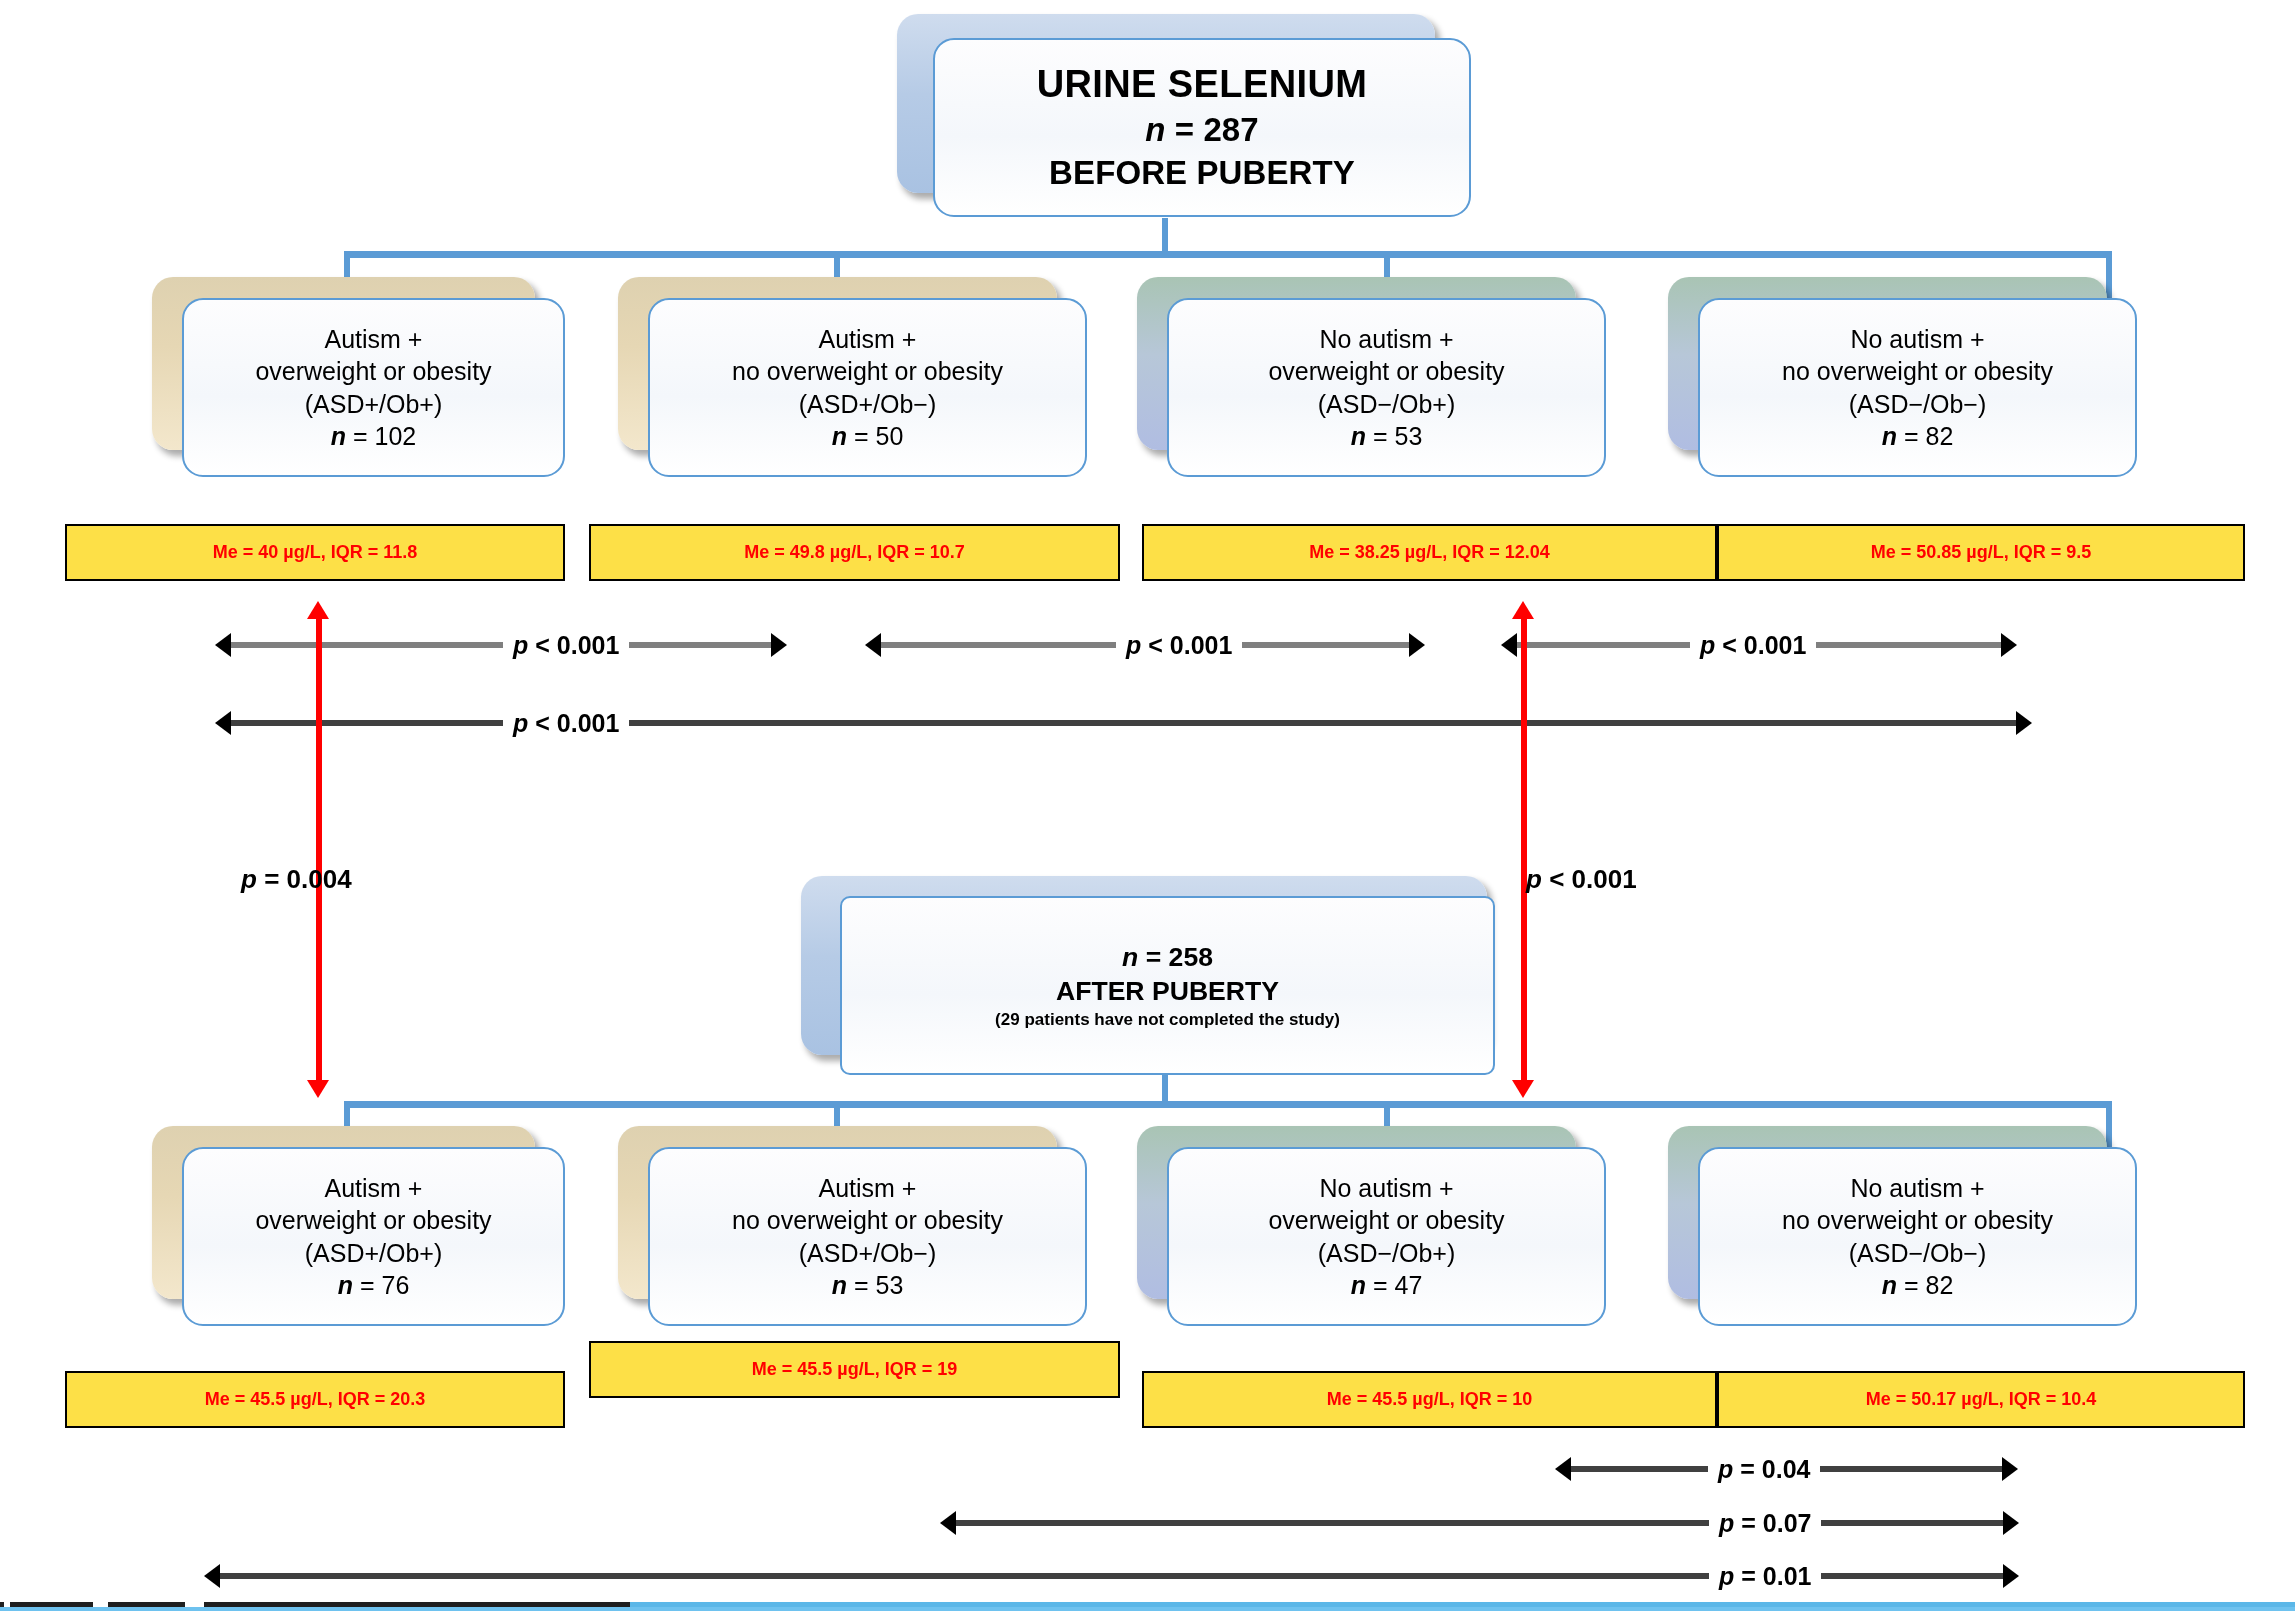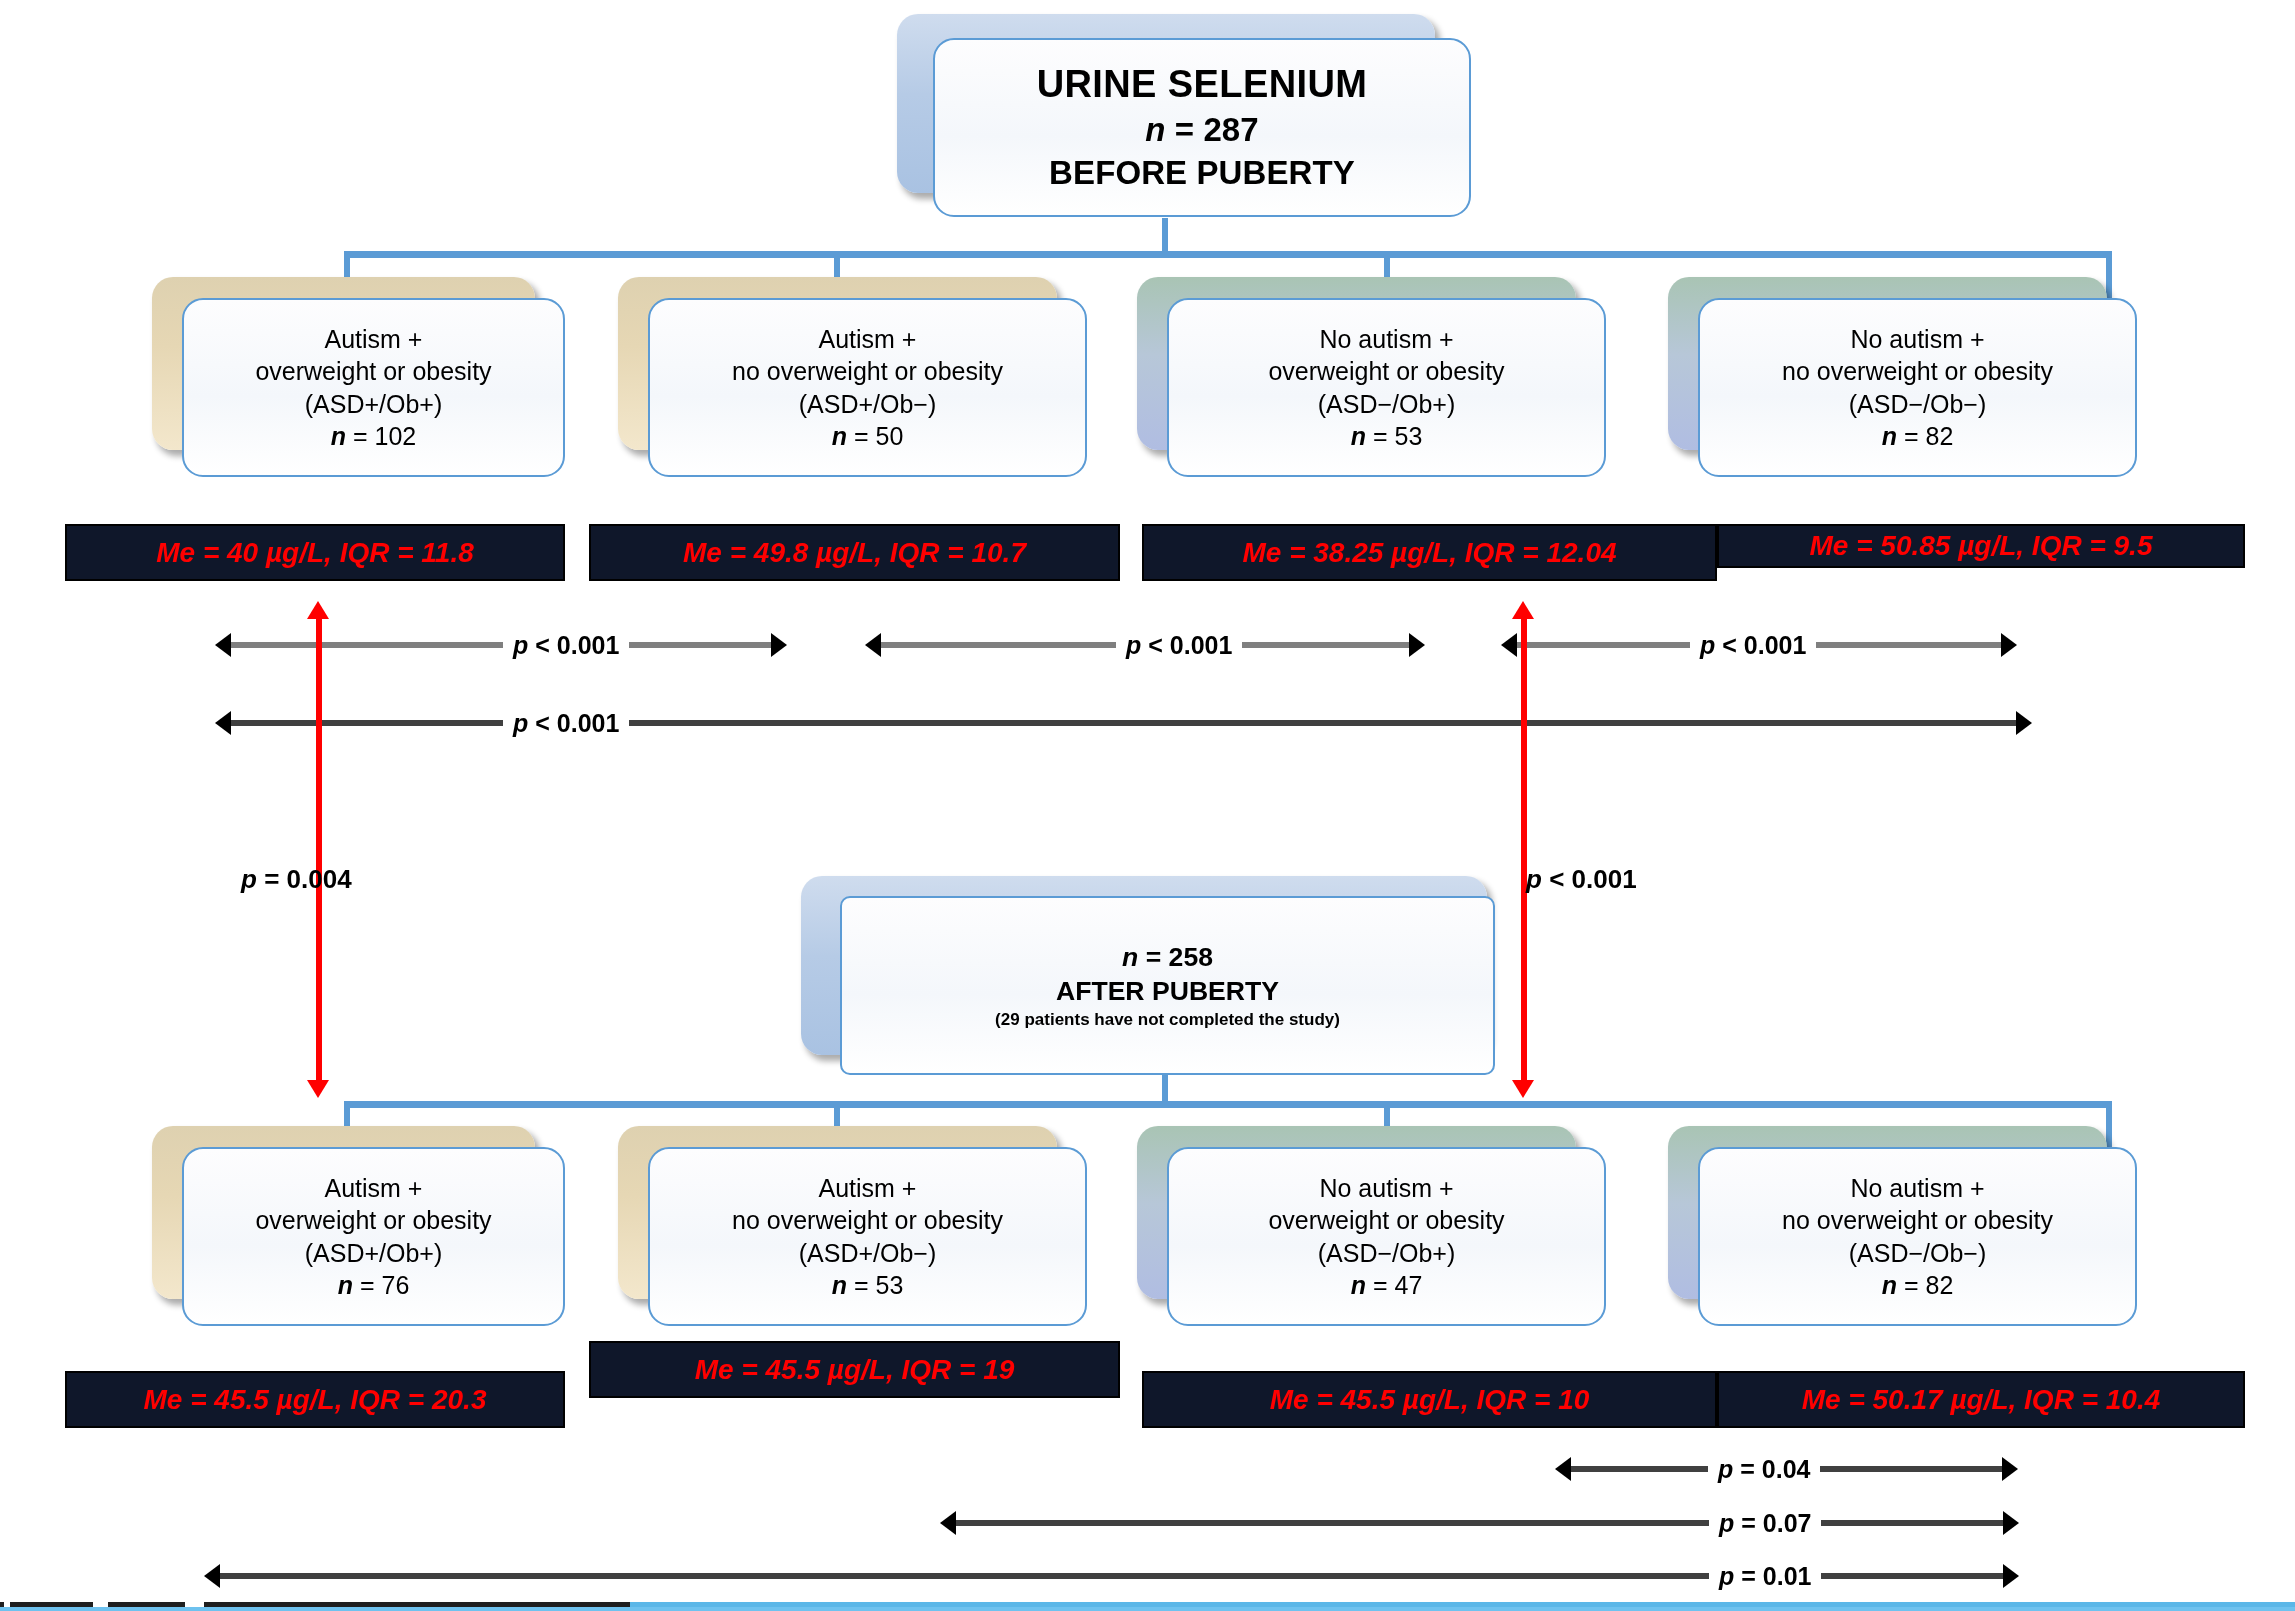--- a/index.html
+++ b/index.html
@@ -22,23 +22,23 @@
   .italic-n{font-style:italic;font-weight:bold;}
 
   .title-card{font-size:33px;font-weight:bold;letter-spacing:0.1px;}
   .title-card .big{font-size:38px;font-weight:bold;letter-spacing:0.4px;}
   .grp-card{font-size:25px;font-weight:normal;}
   .grp-card .nline{font-size:25px;}
   .after-card{font-size:26.6px;font-weight:bold;}
   .after-card .sub{font-size:17px;font-weight:bold;}
 
   
-  .stat-box{position:absolute;box-sizing:border-box;border:2.5px solid #000;background:#0f172a;
+  .stat-box{position:absolute;box-sizing:border-box;border:2.5px solid #000;background:#fde047;
     display:flex;align-items:center;justify-content:center;
-    color:#ff0000;font-size:28px;font-weight:bold;white-space:nowrap;font-style:italic;}
+    color:#ff0000;font-size:18px;font-weight:bold;white-space:nowrap;}
 
   
   .conn{position:absolute;background:#5b9bd5;}
   .conn-h{height:5.6px;}
   .conn-v{width:5.6px;}
 
   
   .harrow{position:absolute;height:28px;display:flex;align-items:center;}
   .harrow .seg{height:6.2px;background:#7f7f7f;flex:0 0 auto;}
   .harrow.dark .seg{background:#404040;}
@@ -112,21 +112,21 @@
   <div class="card grp-card" style="left:1698px;top:298px;width:439px;height:179px;">
     <span class="ln">No autism +</span>
     <span class="ln">no overweight or obesity</span>
     <span class="ln">(ASD−/Ob−)</span>
     <span class="ln nline"><i class="italic-n">n</i> <span>= 82</span></span>
   </div>
 
   <div class="stat-box" style="left:65px;top:524px;width:500px;height:57px;">Me = 40 µg/L, IQR = 11.8</div>
   <div class="stat-box" style="left:589px;top:524px;width:531px;height:57px;">Me = 49.8 µg/L, IQR = 10.7</div>
   <div class="stat-box" style="left:1142px;top:524px;width:575px;height:57px;">Me = 38.25 µg/L, IQR = 12.04</div>
-  <div class="stat-box" style="left:1717px;top:524px;width:528px;height:44px;">Me = 50.85 µg/L, IQR = 9.5</div>
+  <div class="stat-box" style="left:1717px;top:524px;width:528px;height:57px;">Me = 50.85 µg/L, IQR = 9.5</div>
 
   <div class="harrow" style="left:215px;top:631px;width:644px;">
     <span class="tipL"></span>
     <span class="seg" style="width:272px;"></span>
     <span class="lbl"><i>p</i> <span>&lt; 0.001</span></span>
     <span class="seg" style="width:142px;"></span>
     <span class="tipR"></span>
   </div>
 
   <div class="harrow" style="left:865px;top:631px;width:630px;">

